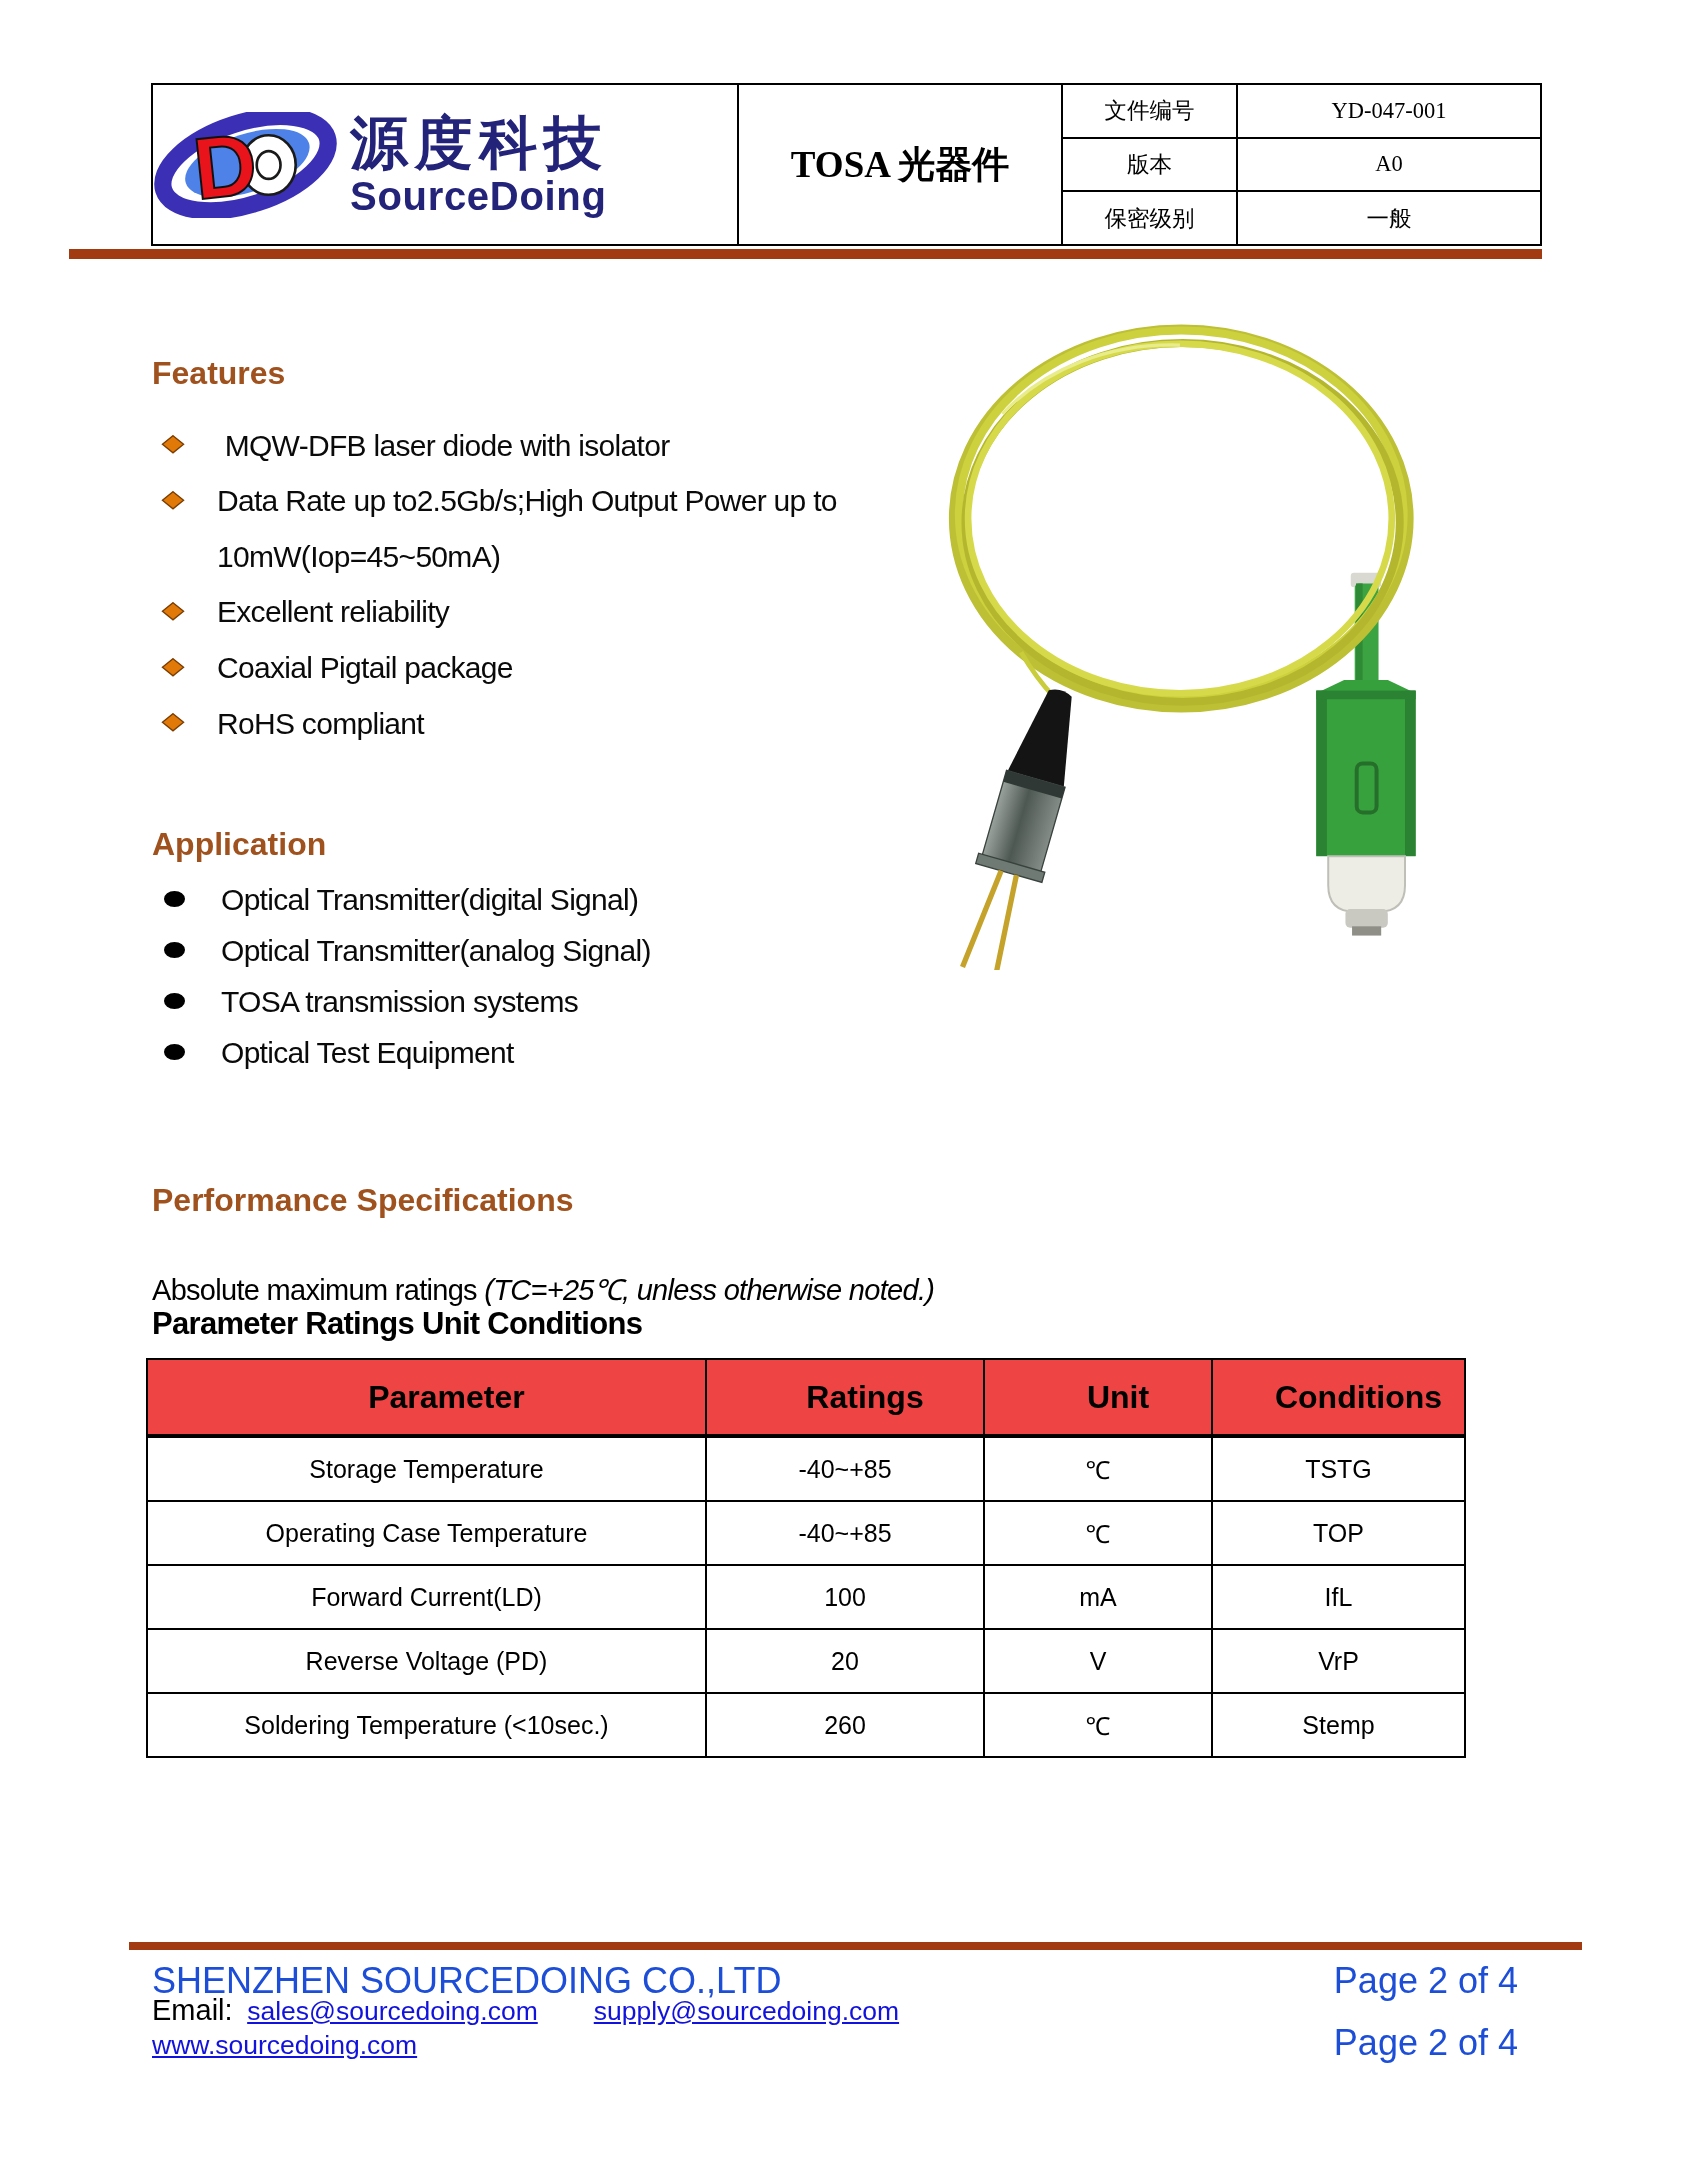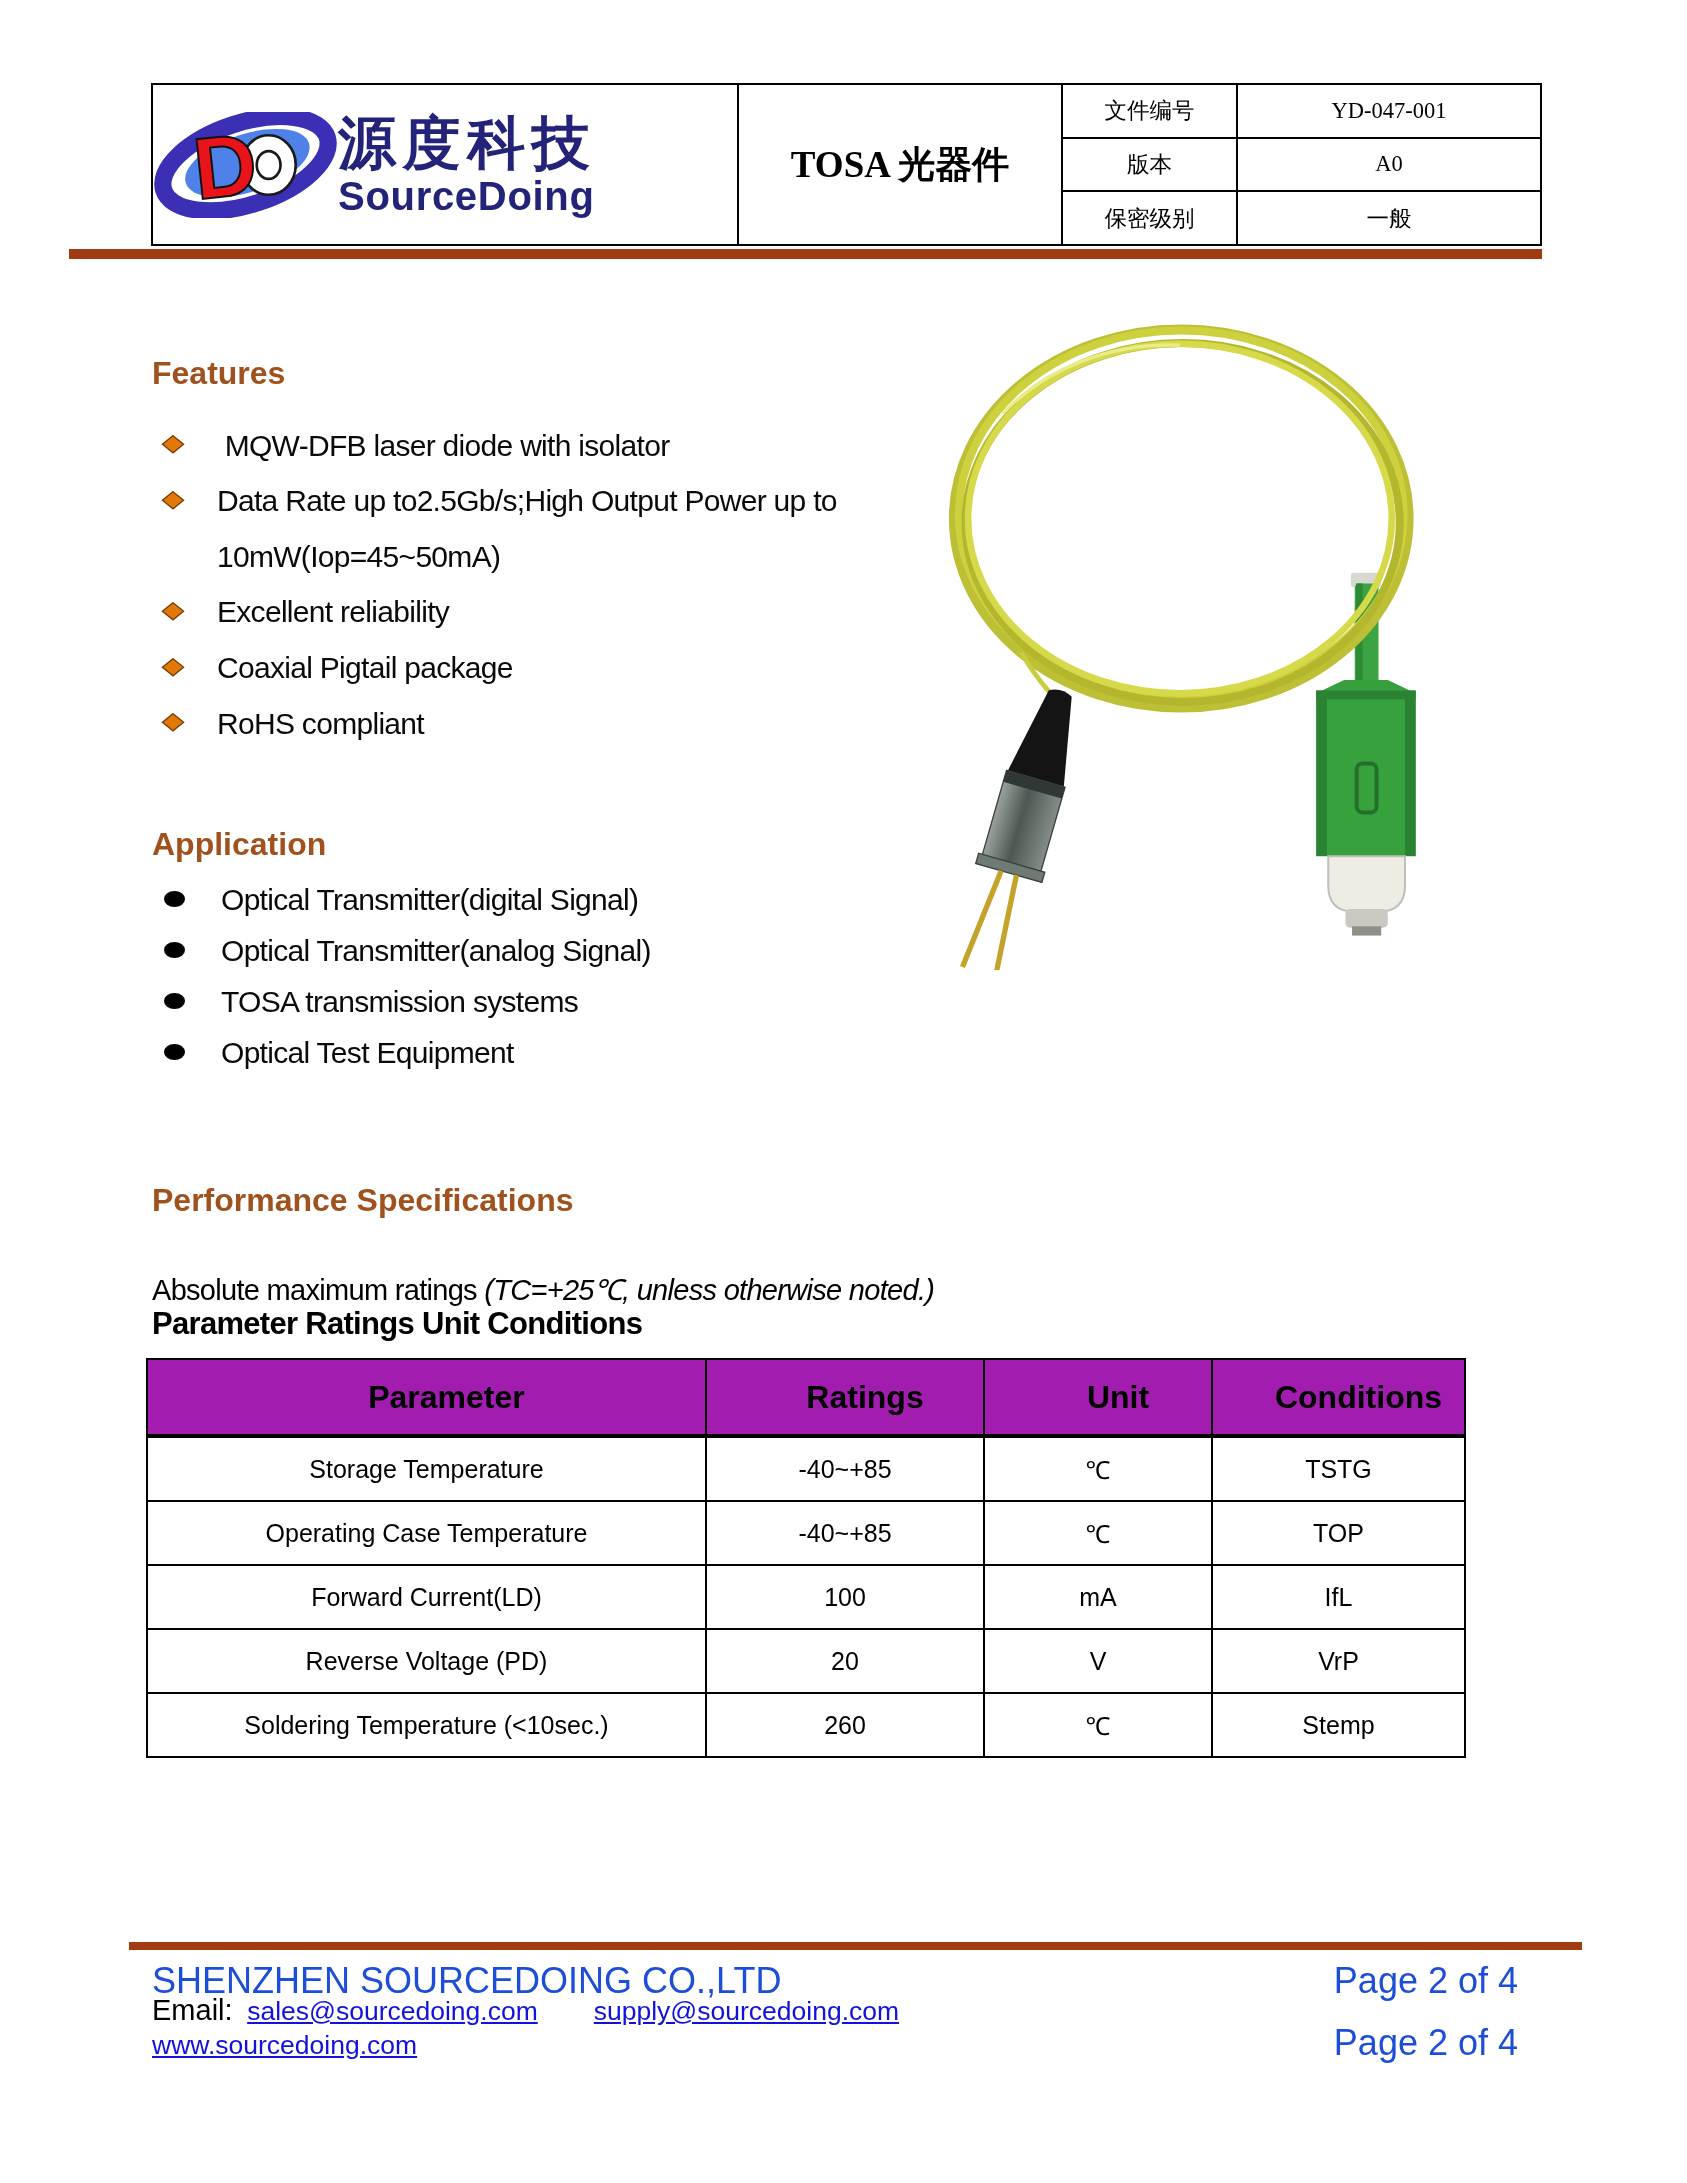--- a/index.html
+++ b/index.html
@@ -5,21 +5,21 @@
   html,body{margin:0;padding:0;background:#fff;}
   .page{position:relative;width:1687px;height:2183px;background:#fff;
         font-family:"Liberation Sans",sans-serif;color:#000;overflow:hidden;}
 
   
   .doc-header{position:absolute;left:151px;top:83px;width:1388px;height:163px;
               border-collapse:collapse;table-layout:fixed;}
   .doc-header td{border:2px solid #000;vertical-align:middle;padding:0;}
   .logo-cell{padding-left:36px;}
   .logo-wrap{display:flex;align-items:center;}
-  .logo-names{display:flex;flex-direction:column;}
+  .logo-names{display:flex;flex-direction:column;margin-left:12px;}
   .logo-zh{font-size:58px;font-weight:bold;color:#23237A;letter-spacing:6.6px;line-height:1;}
   .logo-en{font-size:40px;font-weight:bold;color:#23237A;line-height:1;margin-top:4px;letter-spacing:0.7px;}
   .title-cell{font-family:"Liberation Serif",serif;font-weight:bold;font-size:37px;text-align:center;}
   .meta-label,.meta-value{font-family:"Liberation Serif",serif;font-size:22.5px;text-align:center;}
 
   .rule{position:absolute;background:#A23B12;}
 
   
   .h1{position:absolute;left:152px;font-weight:bold;font-size:32px;color:#A0521E;line-height:1;}
   .line{position:absolute;left:217px;font-size:30px;letter-spacing:-0.7px;line-height:1.1;white-space:pre;color:#0a0a0a;}
@@ -27,21 +27,21 @@
   .b-diamond{position:absolute;left:161px;}
   .b-circle{position:absolute;left:164px;width:21px;height:16px;background:#000;border-radius:50%;}
 
   .note{position:absolute;left:152px;top:1269px;font-size:29px;letter-spacing:-0.7px;white-space:pre;}
   .note .it{font-style:italic;}
   .subhead{position:absolute;left:152px;top:1306px;font-size:31px;font-weight:bold;letter-spacing:-0.7px;}
 
   
   .spec{position:absolute;left:146px;top:1358px;width:1318px;border-collapse:collapse;table-layout:fixed;}
   .spec th,.spec td{border:2px solid #000;text-align:center;vertical-align:middle;padding:0;}
-  .spec th{background:#a21caf;height:74px;font-size:32px;border-bottom:4px solid #000;padding-left:40px;}
+  .spec th{background:#ef4444;height:74px;font-size:32px;border-bottom:4px solid #000;padding-left:40px;}
   .spec td{height:62px;font-size:25px;font-weight:normal;}
 
   
   .f-text{position:absolute;font-size:36px;color:#1d4ed8;}
   .f-links{position:absolute;left:152px;top:1994px;font-size:29px;display:flex;align-items:baseline;}
   .f-links a,.f-www{color:#1212DD;text-decoration:underline;font-size:26.5px;}
   .f-links a{margin-left:14.6px;}
   .f-links a + a{margin-left:56px;}
   .f-www{position:absolute;left:152px;top:2030px;}
 </style>

